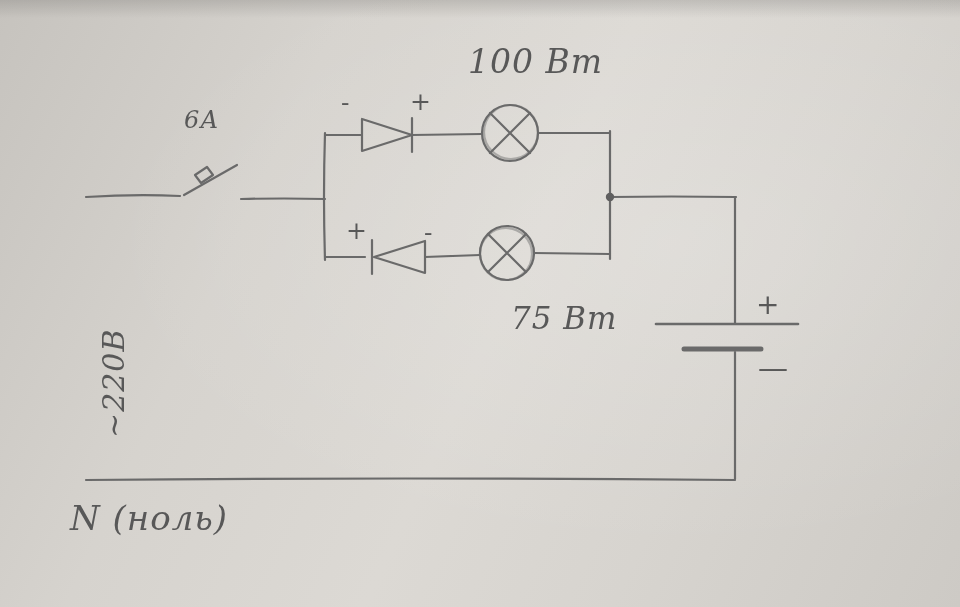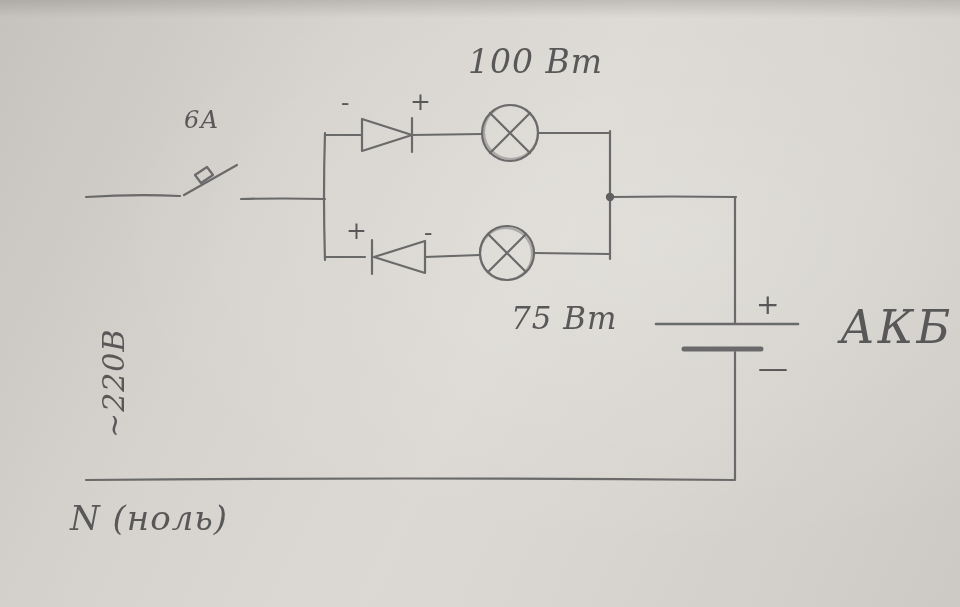--- a/index.html
+++ b/index.html
@@ -95,21 +95,20 @@
       <path d="M 735 352 L 735 479"></path>
       <path d="M 86 480 Q 400 477 735 480"></path>
     </g>
 
     <circle cx="610" cy="197" r="4.2" fill="#5f5f5f"></circle>
   </svg>
 
   <div class="label lbl-fuse">6А</div>
   <div class="label lbl-lamp300">100 Вт</div>
   <div class="label lbl-lamp75">75 Вт</div>
-  <div class="label lbl-akb">АКБ</div>
   <div class="label lbl-voltage">~220В</div>
   <div class="label lbl-neutral">N (ноль)</div>
 
   <div class="sign sg-td-minus">-</div>
   <div class="sign sg-td-plus">+</div>
   <div class="sign sg-bd-plus">+</div>
   <div class="sign sg-bd-minus">-</div>
   <div class="sign sg-bat-plus">+</div>
   <div class="sign sg-bat-minus">—</div>
 

